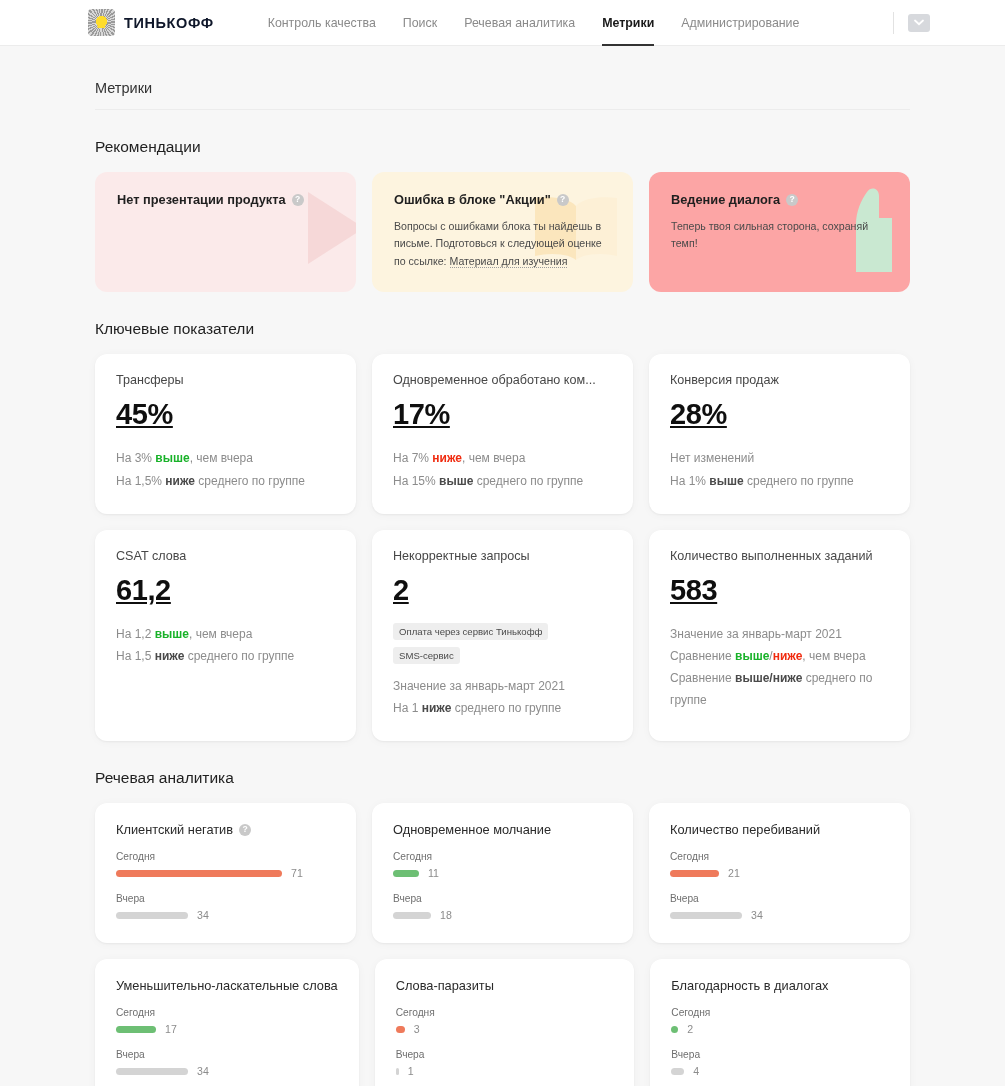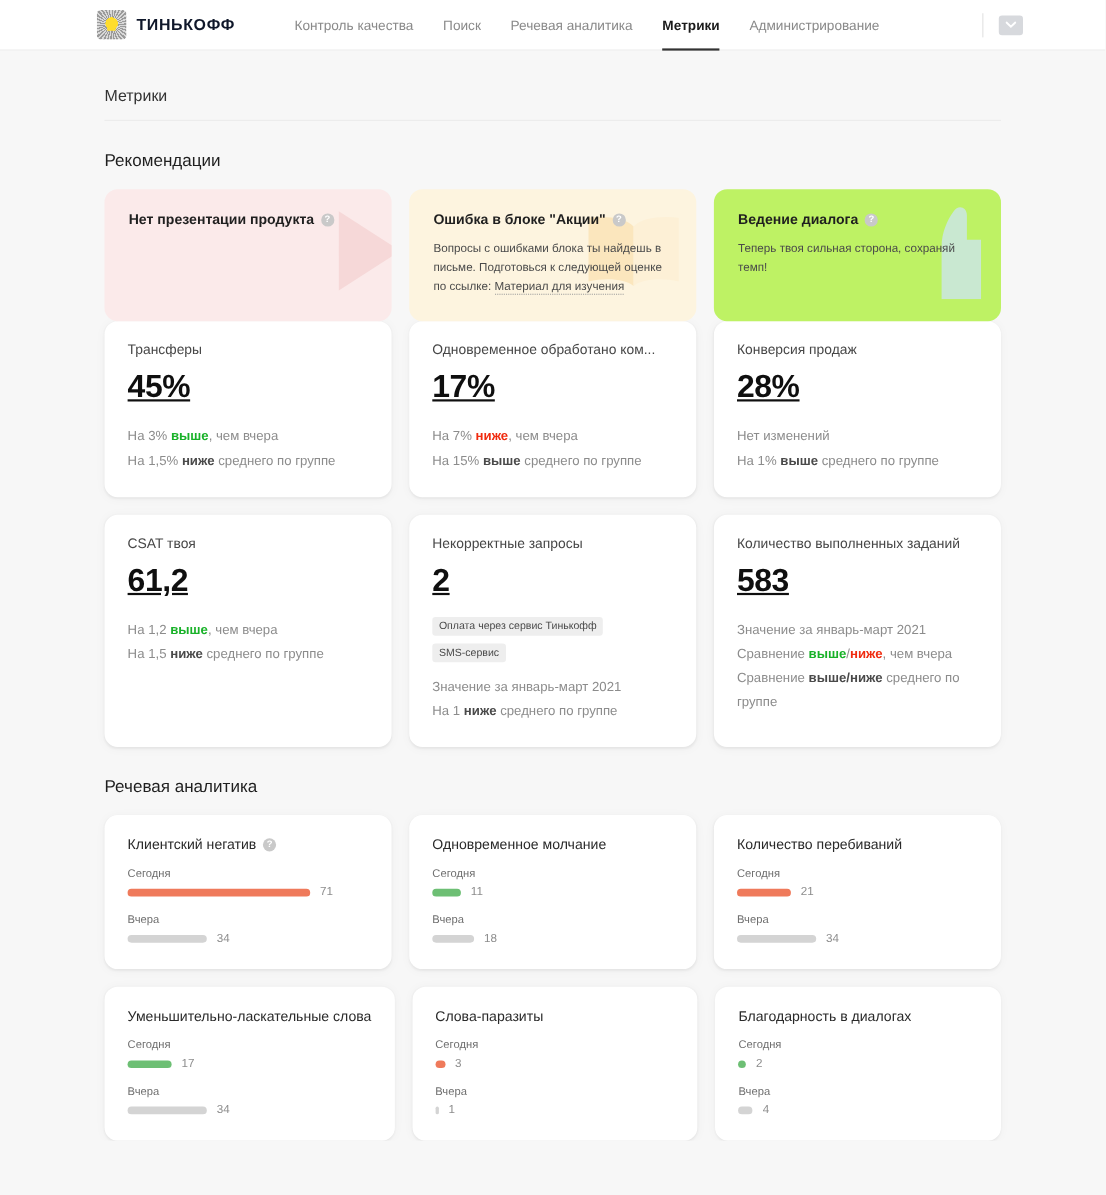--- a/index.html
+++ b/index.html
@@ -118,21 +118,21 @@
   
   .rec-card {
     position: relative;
     border-radius: 12px;
     padding: 20px 22px 22px;
     min-height: 99px;
     overflow: hidden;
   }
   .rec-card.pink   { background: #fbeaea; }
   .rec-card.yellow { background: #fdf4df; }
-  .rec-card.green  { background: #bef264; }
+  .rec-card.green  { background: #fca5a5; }
 
   .rec-title {
     font-size: 12.8px;
     font-weight: bold;
     color: #1f1f1f;
     display: flex;
     align-items: center;
     gap: 6px;
     position: relative;
     z-index: 2;
@@ -300,20 +300,21 @@
           <path d="M22 94 L22 46 C22 34 27 22 33 14 C37 8 45 10 45 18 L45 40 L58 40 L58 94 Z" fill="#c9e8d1"></path>
         </svg>
         <div class="rec-title">
           <span>Ведение диалога</span>
           <span class="help-icon">?</span>
         </div>
         <div class="rec-body"><span>Теперь твоя сильная сторона, сохраняй темп!</span></div>
       </div>
     </div>
 
+  <div class="section-title">Ключевые показатели</div>
   <div class="grid" id="kpi-grid-1">
       <div class="card kpi-card">
         <div class="kpi-label">Трансферы</div>
         <div class="kpi-value">45%</div>
         <div class="kpi-note">На 3% <span class="up">выше</span>, чем вчера</div>
         <div class="kpi-note">На 1,5% <b>ниже</b> среднего по группе</div>
       </div>
       <div class="card kpi-card">
         <div class="kpi-label">Одновременное обработано ком...</div>
         <div class="kpi-value">17%</div>
@@ -323,21 +324,21 @@
       <div class="card kpi-card">
         <div class="kpi-label">Конверсия продаж</div>
         <div class="kpi-value">28%</div>
         <div class="kpi-note">Нет изменений</div>
         <div class="kpi-note">На 1% <b>выше</b> среднего по группе</div>
       </div>
     </div>
   <div style="height:16px"></div>
   <div class="grid" id="kpi-grid-2">
       <div class="card kpi-card">
-        <div class="kpi-label">CSAT твоя</div>
+        <div class="kpi-label">CSAT слова</div>
         <div class="kpi-value">61,2</div>
         <div class="kpi-note">На 1,2 <span class="up">выше</span>, чем вчера</div>
         <div class="kpi-note">На 1,5 <b>ниже</b> среднего по группе</div>
       </div>
       <div class="card kpi-card">
         <div class="kpi-label">Некорректные запросы</div>
         <div class="kpi-value">2</div>
         <div class="chips">
           <span class="chip">Оплата через сервис Тинькофф</span>
           <span class="chip">SMS-сервис</span>

